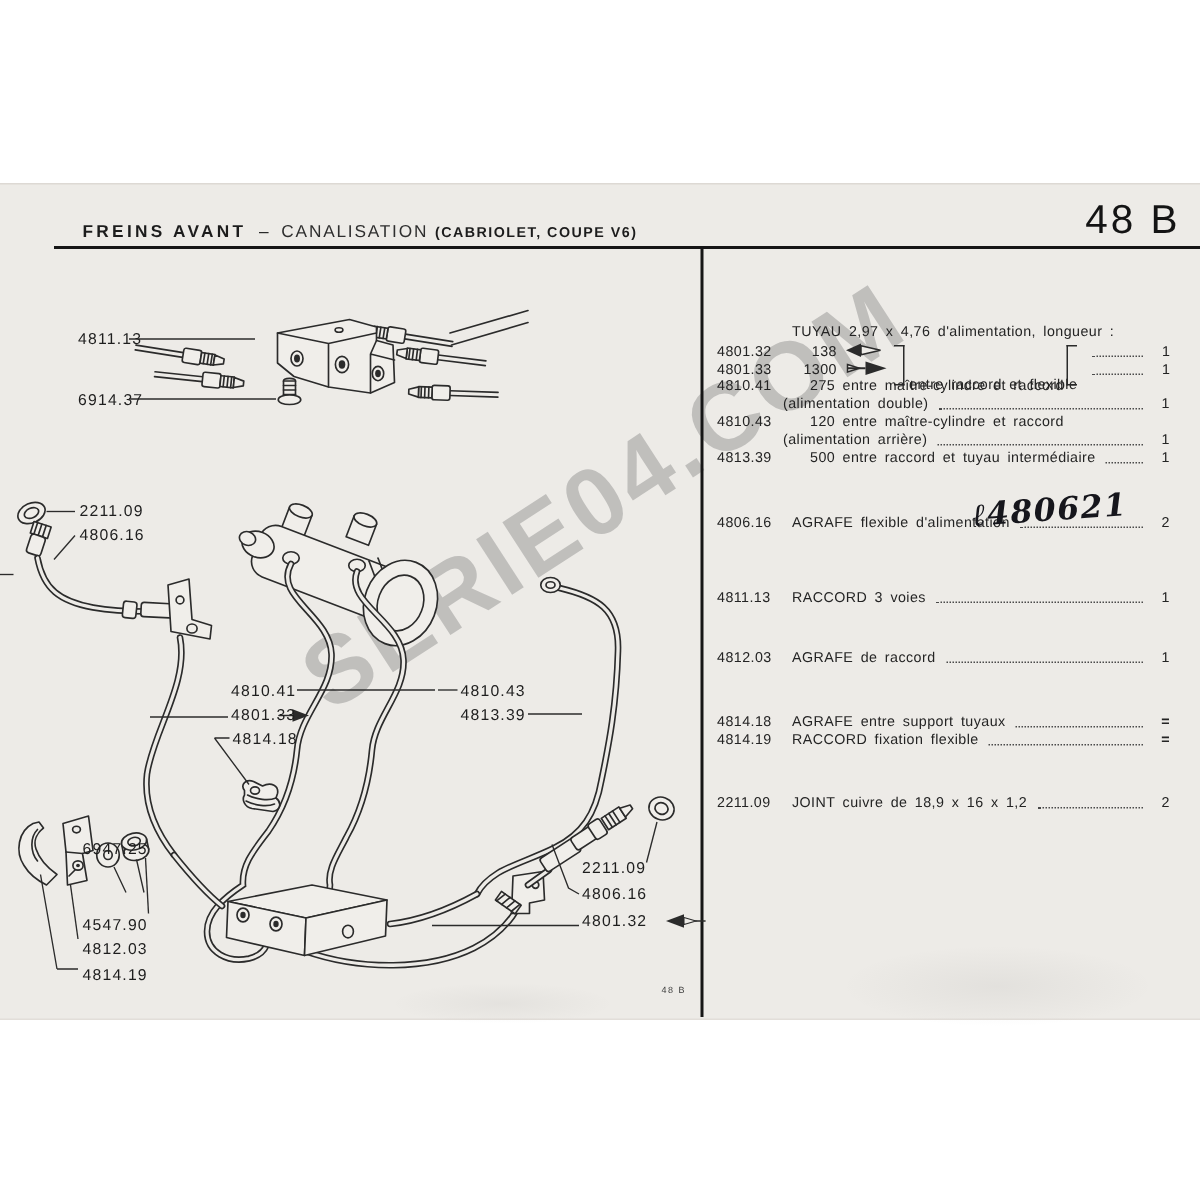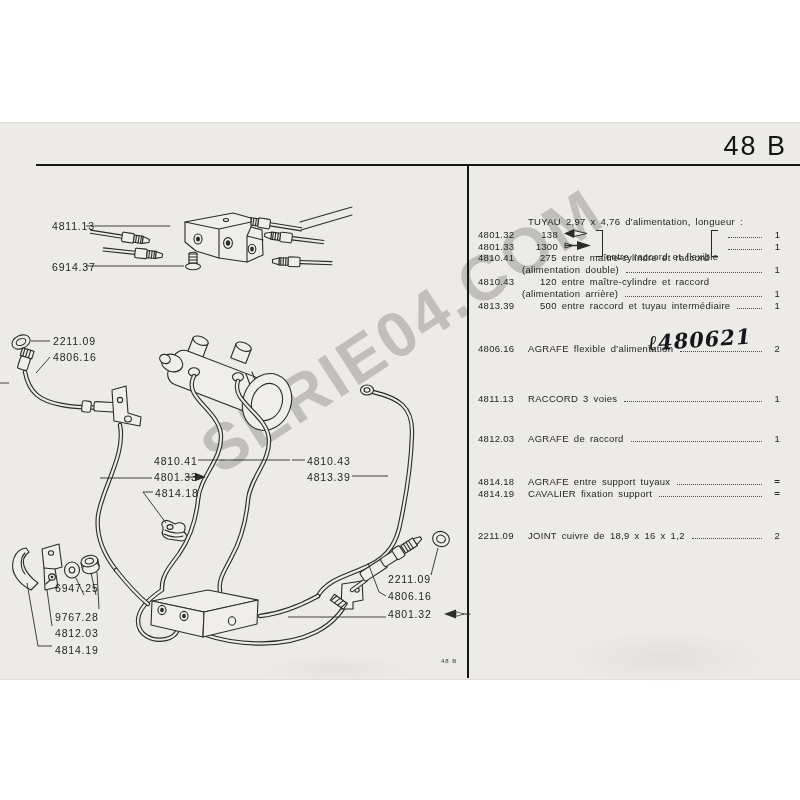--- a/index.html
+++ b/index.html
@@ -62,20 +62,26 @@
 <body>
 
 <div class="screen">
 
   <div class="paper"></div>
   <div class="stain s1"></div>
   <div class="stain s2"></div>
 
   <div class="watermark">SERIE04.COM</div>
 
+  <div class="hdr-title">
+    <span class="hdr-bold">FREINS AVANT</span>
+    <span class="hdr-dash">–</span>
+    <span class="hdr-reg">CANALISATION</span>
+    <span class="hdr-sub">(CABRIOLET, COUPE V6)</span>
+  </div>
   <div class="hdr-page">48 B</div>
   <div class="rule-h"></div>
   <div class="rule-v"></div>
 
   <div class="svgwrap">
   <svg viewBox="0 0 800 800" width="800" height="800">
     <defs>
       <g id="fit">
         <line class="ln" x1="-34" y1="-1.6" x2="-2" y2="-1.6"></line>
         <line class="ln" x1="-34" y1="1.6" x2="-2" y2="1.6"></line>
@@ -288,22 +294,22 @@
 
   <span class="dlabel" style="left:52px;top:220px">4811.13</span>
   <span class="dlabel" style="left:52px;top:261px">6914.37</span>
   <span class="dlabel" style="left:53px;top:335px">2211.09</span>
   <span class="dlabel" style="left:53px;top:351px">4806.16</span>
   <span class="dlabel" style="left:154px;top:455px">4810.41</span>
   <span class="dlabel" style="left:154px;top:471px">4801.33</span>
   <span class="dlabel" style="left:155px;top:487px">4814.18</span>
   <span class="dlabel" style="left:307px;top:455px">4810.43</span>
   <span class="dlabel" style="left:307px;top:471px">4813.39</span>
-  <span class="dlabel" style="left:55px;top:582px">6947.25</span>
-  <span class="dlabel" style="left:55px;top:611px">9767.28</span>
+  <span class="dlabel" style="left:55px;top:560px">6947.25</span>
+  <span class="dlabel" style="left:55px;top:611px">4547.90</span>
   <span class="dlabel" style="left:55px;top:627px">4812.03</span>
   <span class="dlabel" style="left:55px;top:644px">4814.19</span>
   <span class="dlabel" style="left:388px;top:573px">2211.09</span>
   <span class="dlabel" style="left:388px;top:590px">4806.16</span>
   <span class="dlabel" style="left:388px;top:608px">4801.32</span>
 
   <div class="note">TUYAU 2,97 x 4,76 d'alimentation, longueur :</div>
 
   <div class="prow" style="top:228px">
     <span class="ref">4801.32</span>
@@ -386,21 +392,21 @@
   </div>
 
   <div class="prow" style="top:476px">
     <span class="ref">4814.18</span>
     <span class="desc">AGRAFE entre support tuyaux</span>
     <span class="dots"></span>
     <span class="qty eq">=</span>
   </div>
   <div class="prow" style="top:488px">
     <span class="ref">4814.19</span>
-    <span class="desc">CAVALIER fixation support</span>
+    <span class="desc">RACCORD fixation flexible</span>
     <span class="dots"></span>
     <span class="qty eq">=</span>
   </div>
 
   <div class="prow" style="top:530px">
     <span class="ref">2211.09</span>
     <span class="desc">JOINT cuivre de 18,9 x 16 x 1,2</span>
     <span class="dots"></span>
     <span class="qty">2</span>
   </div>

